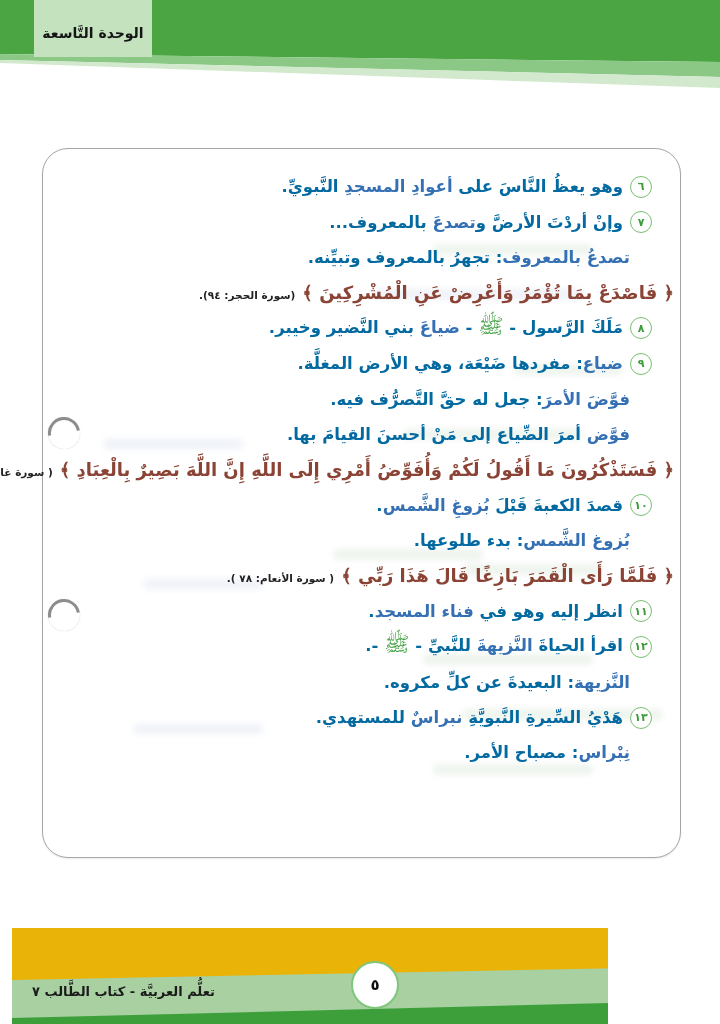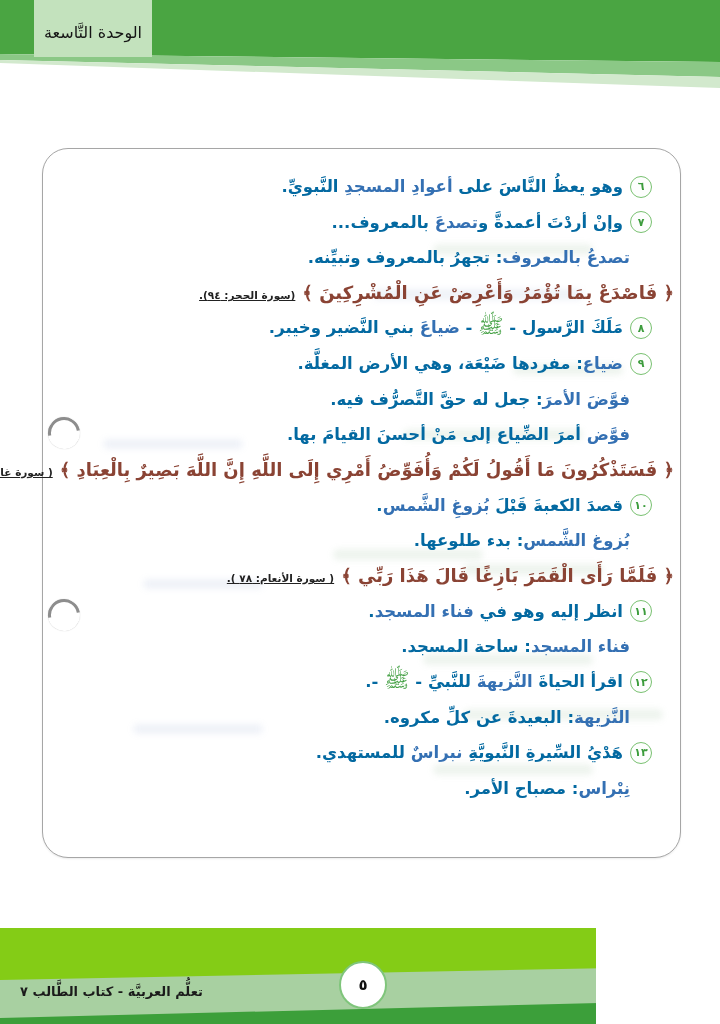--- a/index.html
+++ b/index.html
@@ -11,21 +11,21 @@
   
   .hband{position:absolute;top:0;left:0;width:720px;height:95px;}
   .hband.main{background:var(--header-green);clip-path:polygon(0 0,720px 0,720px 62px,0 54px);}
   .hband.stripe-a{background:var(--stripe-a);clip-path:polygon(0 54px,720px 62px,720px 77px,0 60px);}
   .hband.stripe-b{background:var(--stripe-b);clip-path:polygon(0 60px,720px 77px,720px 88px,0 63px);}
   .unit-tab{
     position:absolute;top:0;left:34px;width:118px;height:57px;
     background:var(--tab-bg);display:flex;align-items:center;justify-content:center;
     z-index:3;
   }
-  .unit-tab .lbl{font-size:16px;font-weight:normal;color:#151515;direction:rtl;padding-top:8px;}
+  .unit-tab .lbl{font-size:14px;font-weight:bold;color:#151515;direction:rtl;padding-top:8px;}
   
   .card{
     position:absolute;left:42px;top:148px;width:637px;height:708px;
     background:#ffffff;border:1px solid #a6a6a6;border-radius:26px;
     box-shadow:0 1px 2px rgba(0,0,0,0.08);
   }
   .card-content{
     position:absolute;inset:0;padding:20px 28px 0 16px;z-index:2;
     direction:rtl;
   }
@@ -52,30 +52,30 @@
     border:1.4px solid var(--badge-border);color:var(--item-green);
     background:#fdfefd;display:flex;align-items:center;justify-content:center;
     font-size:11px;font-weight:bold;margin-left:7px;
   }
   .txt{display:inline;white-space:nowrap;}
   .seg.default{color:#0369a1;}
   .seg.term{color:var(--term-blue);}
   .seg.salawat{color:var(--salawat-green);font-size:21px;font-weight:normal;}
   .verse-text{color:var(--verse-maroon);font-size:15.5px;font-weight:bold;}
   .row.verse.long .verse-text{font-size:18px;}
-  .verse-cite{color:#222222;font-size:11px;font-weight:bold;margin-right:7px;text-decoration:underline;}
+  .verse-cite{color:#222222;font-size:11px;font-weight:bold;margin-right:7px;}
   .row.verse.long .verse-cite{font-size:10.5px;}
   
   .ghost{
     position:absolute;border-radius:6px;filter:blur(3px);z-index:1;
     background:rgba(122,170,126,0.13);
   }
   .ghost.blue{background:rgba(110,140,190,0.11);}
   
-  .footer{position:absolute;left:0;top:928px;width:596px;height:96px;background:#84cc16;}
+  .footer{position:absolute;left:12px;top:928px;width:596px;height:96px;background:#eab308;}
   .fband{position:absolute;inset:0;}
   .fband.light{background:var(--footer-band);clip-path:polygon(0 52px,720px 38px,720px 96px,0 96px);}
   .fband.dark{background:var(--footer-dark);clip-path:polygon(0 90px,720px 72px,720px 96px,0 96px);}
   .page-circle{
     position:absolute;left:339px;top:33px;width:44px;height:44px;border-radius:50%;
     background:#ffffff;border:2px solid var(--circle-border);
     display:flex;align-items:center;justify-content:center;z-index:5;
   }
   .page-circle .num{font-size:15px;font-weight:bold;color:#111;}
   .book-title{
@@ -108,21 +108,21 @@
   <div class="ghost blue" style="left:90px;top:575px;width:130px;height:10px;"></div>
   <div class="ghost" style="left:390px;top:615px;width:160px;height:11px;"></div>
 
   <div class="card-content" lang="ar">
       <div class="row item">
         <span class="badge">٦</span>
         <span class="txt"><span class="seg default">وهو يعظُ النَّاسَ على </span><span class="seg term">أعوادِ المسجدِ</span><span class="seg default"> النَّبويِّ.</span></span>
       </div>
       <div class="row item">
         <span class="badge">٧</span>
-        <span class="txt"><span class="seg default">وإنْ أردْتَ أعمدةَّ و</span><span class="seg term">تصدعَ</span><span class="seg default"> بالمعروف...</span></span>
+        <span class="txt"><span class="seg default">وإنْ أردْتَ الأرضَّ و</span><span class="seg term">تصدعَ</span><span class="seg default"> بالمعروف...</span></span>
       </div>
       <div class="row def">
         <span class="txt"><span class="seg term">تصدعُ بالمعروف</span><span class="seg default">: تجهرُ بالمعروف وتبيِّنه.</span></span>
       </div>
       <div class="row verse long">
         <span class="txt"><span class="verse-text">﴿ فَاصْدَعْ بِمَا تُؤْمَرُ وَأَعْرِضْ عَنِ الْمُشْرِكِينَ ﴾</span><span class="verse-cite">(سورة الحجر: ٩٤).</span></span>
       </div>
       <div class="row item">
         <span class="badge">٨</span>
         <span class="txt"><span class="seg default">مَلَكَ الرَّسول - </span><span class="seg salawat">ﷺ</span><span class="seg default"> - </span><span class="seg term">ضياعَ</span><span class="seg default"> بني النَّضير وخيبر.</span></span>
@@ -147,23 +147,20 @@
       <div class="row def">
         <span class="txt"><span class="seg term">بُزوغ الشَّمس</span><span class="seg default">: بدء طلوعها.</span></span>
       </div>
       <div class="row verse long">
         <span class="txt"><span class="verse-text">﴿ فَلَمَّا رَأَى الْقَمَرَ بَازِغًا قَالَ هَذَا رَبِّي ﴾</span><span class="verse-cite">( سورة الأنعام: ٧٨ ).</span></span>
       </div>
       <div class="row item">
         <span class="badge">١١</span>
         <span class="txt"><span class="seg default">انظر إليه وهو في </span><span class="seg term">فناء المسجد</span><span class="seg default">.</span></span>
       </div>
-      <div class="row def">
-        <span class="txt"><span class="seg term">فناء المسجد</span><span class="seg default">: ساحة المسجد.</span></span>
-      </div>
       <div class="row item">
         <span class="badge">١٢</span>
         <span class="txt"><span class="seg default">اقرأ الحياةَ </span><span class="seg term">النَّزيهةَ</span><span class="seg default"> للنَّبيِّ - </span><span class="seg salawat">ﷺ</span><span class="seg default"> -.</span></span>
       </div>
       <div class="row def">
         <span class="txt"><span class="seg term">النَّزيهة</span><span class="seg default">: البعيدةَ عن كلِّ مكروه.</span></span>
       </div>
       <div class="row item">
         <span class="badge">١٣</span>
         <span class="txt"><span class="seg default">هَدْيُ السِّيرةِ النَّبويَّةِ </span><span class="seg term">نبراسٌ</span><span class="seg default"> للمستهدي.</span></span>

